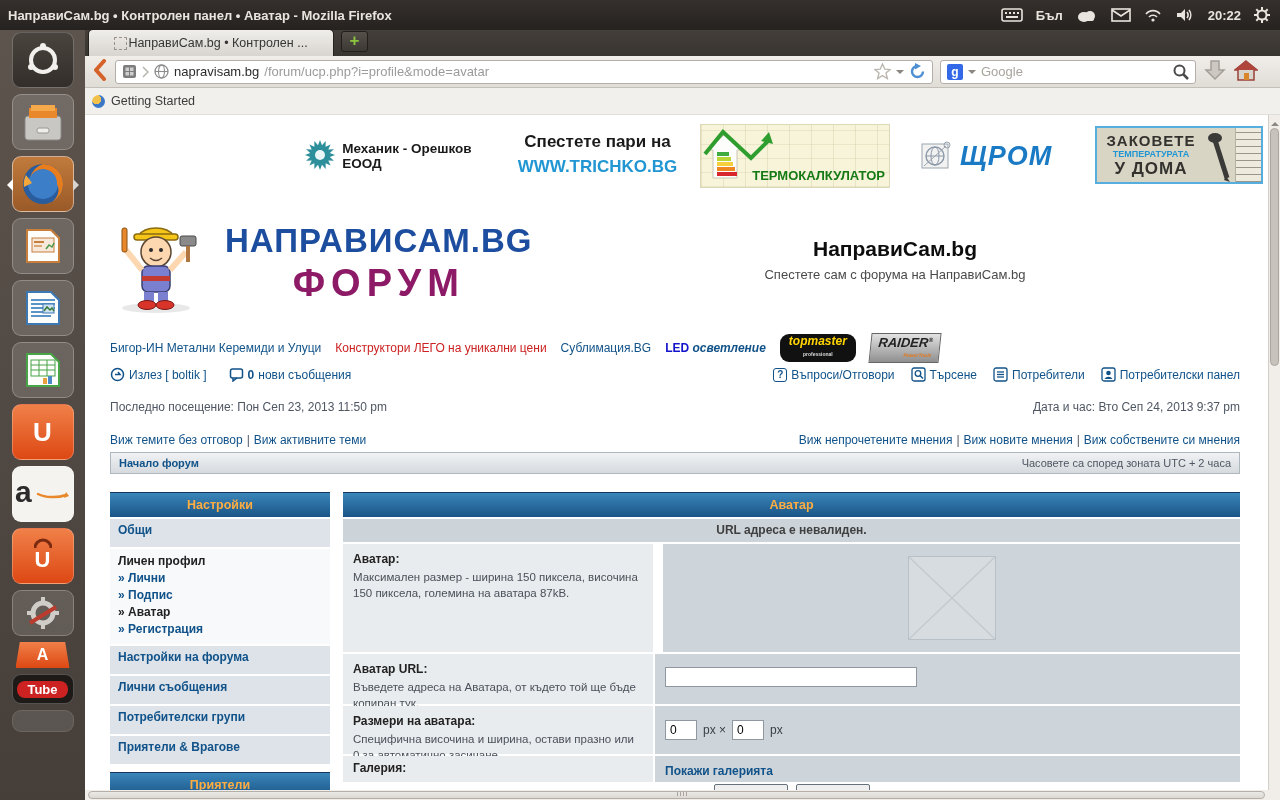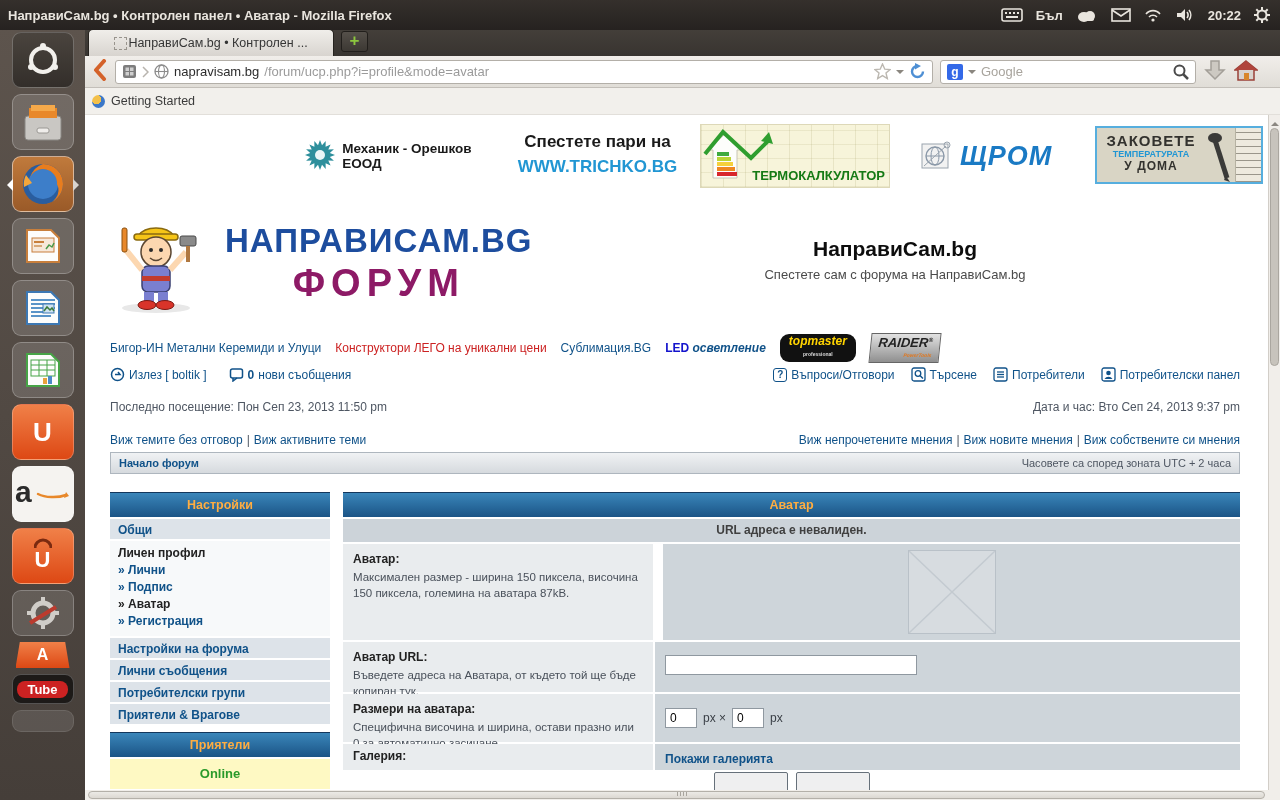--- a/index.html
+++ b/index.html
@@ -122,21 +122,21 @@
     font-weight:bold; font-size:13px; }
   #ad-shtrom { left:830px; top:14px; width:150px; height:40px; display:flex;
     align-items:center; gap:8px; }
   #ad-shtrom .lbl { color:#1a7ac4; font-weight:bold; font-style:italic;
     font-size:27px; letter-spacing:1px; }
   #ad-zakovete { left:1005px; top:4px; width:168px; height:58px;
     background:#d9d5c5; border:2px solid #56aede; display:flex; overflow:hidden; }
   #ad-zakovete .txt { flex:1; text-align:center; padding-top:4px; }
   #ad-zakovete .z1 { color:#33322e; font-weight:bold; font-size:15px; letter-spacing:1px;}
   #ad-zakovete .z2 { color:#2196d3; font-weight:bold; font-size:9px; }
-  #ad-zakovete .z3 { color:#33322e; font-weight:bold; font-size:12px; letter-spacing:1px;}
+  #ad-zakovete .z3 { color:#33322e; font-weight:bold; font-size:17px; letter-spacing:1px;}
   #ad-zakovete .ruler { width:26px; background:#eeeade;
     border-left:1px solid #b6b2a2;
     background-image:repeating-linear-gradient(0deg,#9a968a 0 1px,transparent 1px 7px); }
 
   
   #logo-area { position:absolute; left:25px; top:95px; display:flex; gap:10px; }
   #logo-text { padding-top:12px; text-align:center; }
   #logo-text .l1 { color:#1d4d9e; font-weight:bold; font-size:33px;
     letter-spacing:1px; }
   #logo-text .l2 { color:#8d1a66; font-weight:bold; font-size:38px;
@@ -187,41 +187,41 @@
     background:linear-gradient(#f0f2f4,#d6dade); border:1px solid #aeb6be;
     display:flex; align-items:center; padding:0 8px; font-size:11px; }
   #crumbbar a { color:#105289; font-weight:bold; text-decoration:none; }
   #crumbbar .tz { margin-left:auto; color:#4e5662; }
 
   
   .blue-head { height:25px; line-height:25px; text-align:center; color:#ffad41;
     font-weight:bold; font-size:12.5px;
     background:linear-gradient(#3a86ba,#1b5486); border-top:1px solid #12365c; }
   #sidebar { position:absolute; left:25px; top:377px; width:220px; }
-  .sb-item { margin-top:2px; height:20px; line-height:22px; background:#dde3e9;
+  .sb-item { margin-top:2px; height:28px; line-height:22px; background:#dde3e9;
     padding-left:8px; font-size:12px; font-weight:bold; }
   .sb-item a { color:#105289; text-decoration:none; }
   .sb-section { margin-top:2px; background:#f7f9fa; padding:4px 8px 6px 8px; }
   .sb-section div { height:17px; line-height:17px; font-size:12px; }
   .sb-section .hdr { font-weight:bold; color:#222; }
   .sb-section a { color:#105289; text-decoration:none; font-weight:bold; }
   .sb-section .cur { font-weight:bold; color:#222; }
   #sb-friends-head { margin-top:8px; }
   .sb-online { margin-top:2px; height:30px; line-height:30px; background:#fef9c3;
     text-align:center; font-weight:bold; font-size:13px; color:#2a9a2a; }
 
   #panel { position:absolute; left:258px; top:377px; width:897px; }
   .p-error { margin-top:2px; height:23px; line-height:23px; background:#ccd3d9;
     text-align:center; color:#404040; font-weight:bold; font-size:12px; }
   .p-row { margin-top:2px; display:flex; gap:2px; }
   .p-label { width:310px; background:#e9ecee; padding:8px 10px; flex:none; }
   .p-label .lb { font-weight:bold; font-size:12px; color:#222; }
   .p-label .ds { font-size:11.5px; color:#49505a; line-height:1.4; margin-top:3px; }
   .p-val { flex:1; background:#ced5da; padding:8px 10px; position:relative; }
-  .row-avatar { height:96px;gap:10px; }
+  .row-avatar { height:108px;gap:10px; }
   .row-avatar .p-val { display:flex; align-items:center; justify-content:center; }
   .img-ph { width:88px; height:84px; background:#d7dce0; border:1px solid #b9c1c8; }
   .row-url { height:50px; }
   .url-input { margin-top:5px; width:252px; height:20px; border:1px solid #8f98a0;
     background:#fff; font-size:12px; padding:0 4px; }
   .row-size { height:48px; }
   .row-size .p-val { display:flex; align-items:center; gap:6px; font-size:12px;
     color:#3a3f46; }
   .size-input { width:32px; height:20px; border:1px solid #8f98a0; background:#fff;
     font-size:12px; padding:0 4px; }

